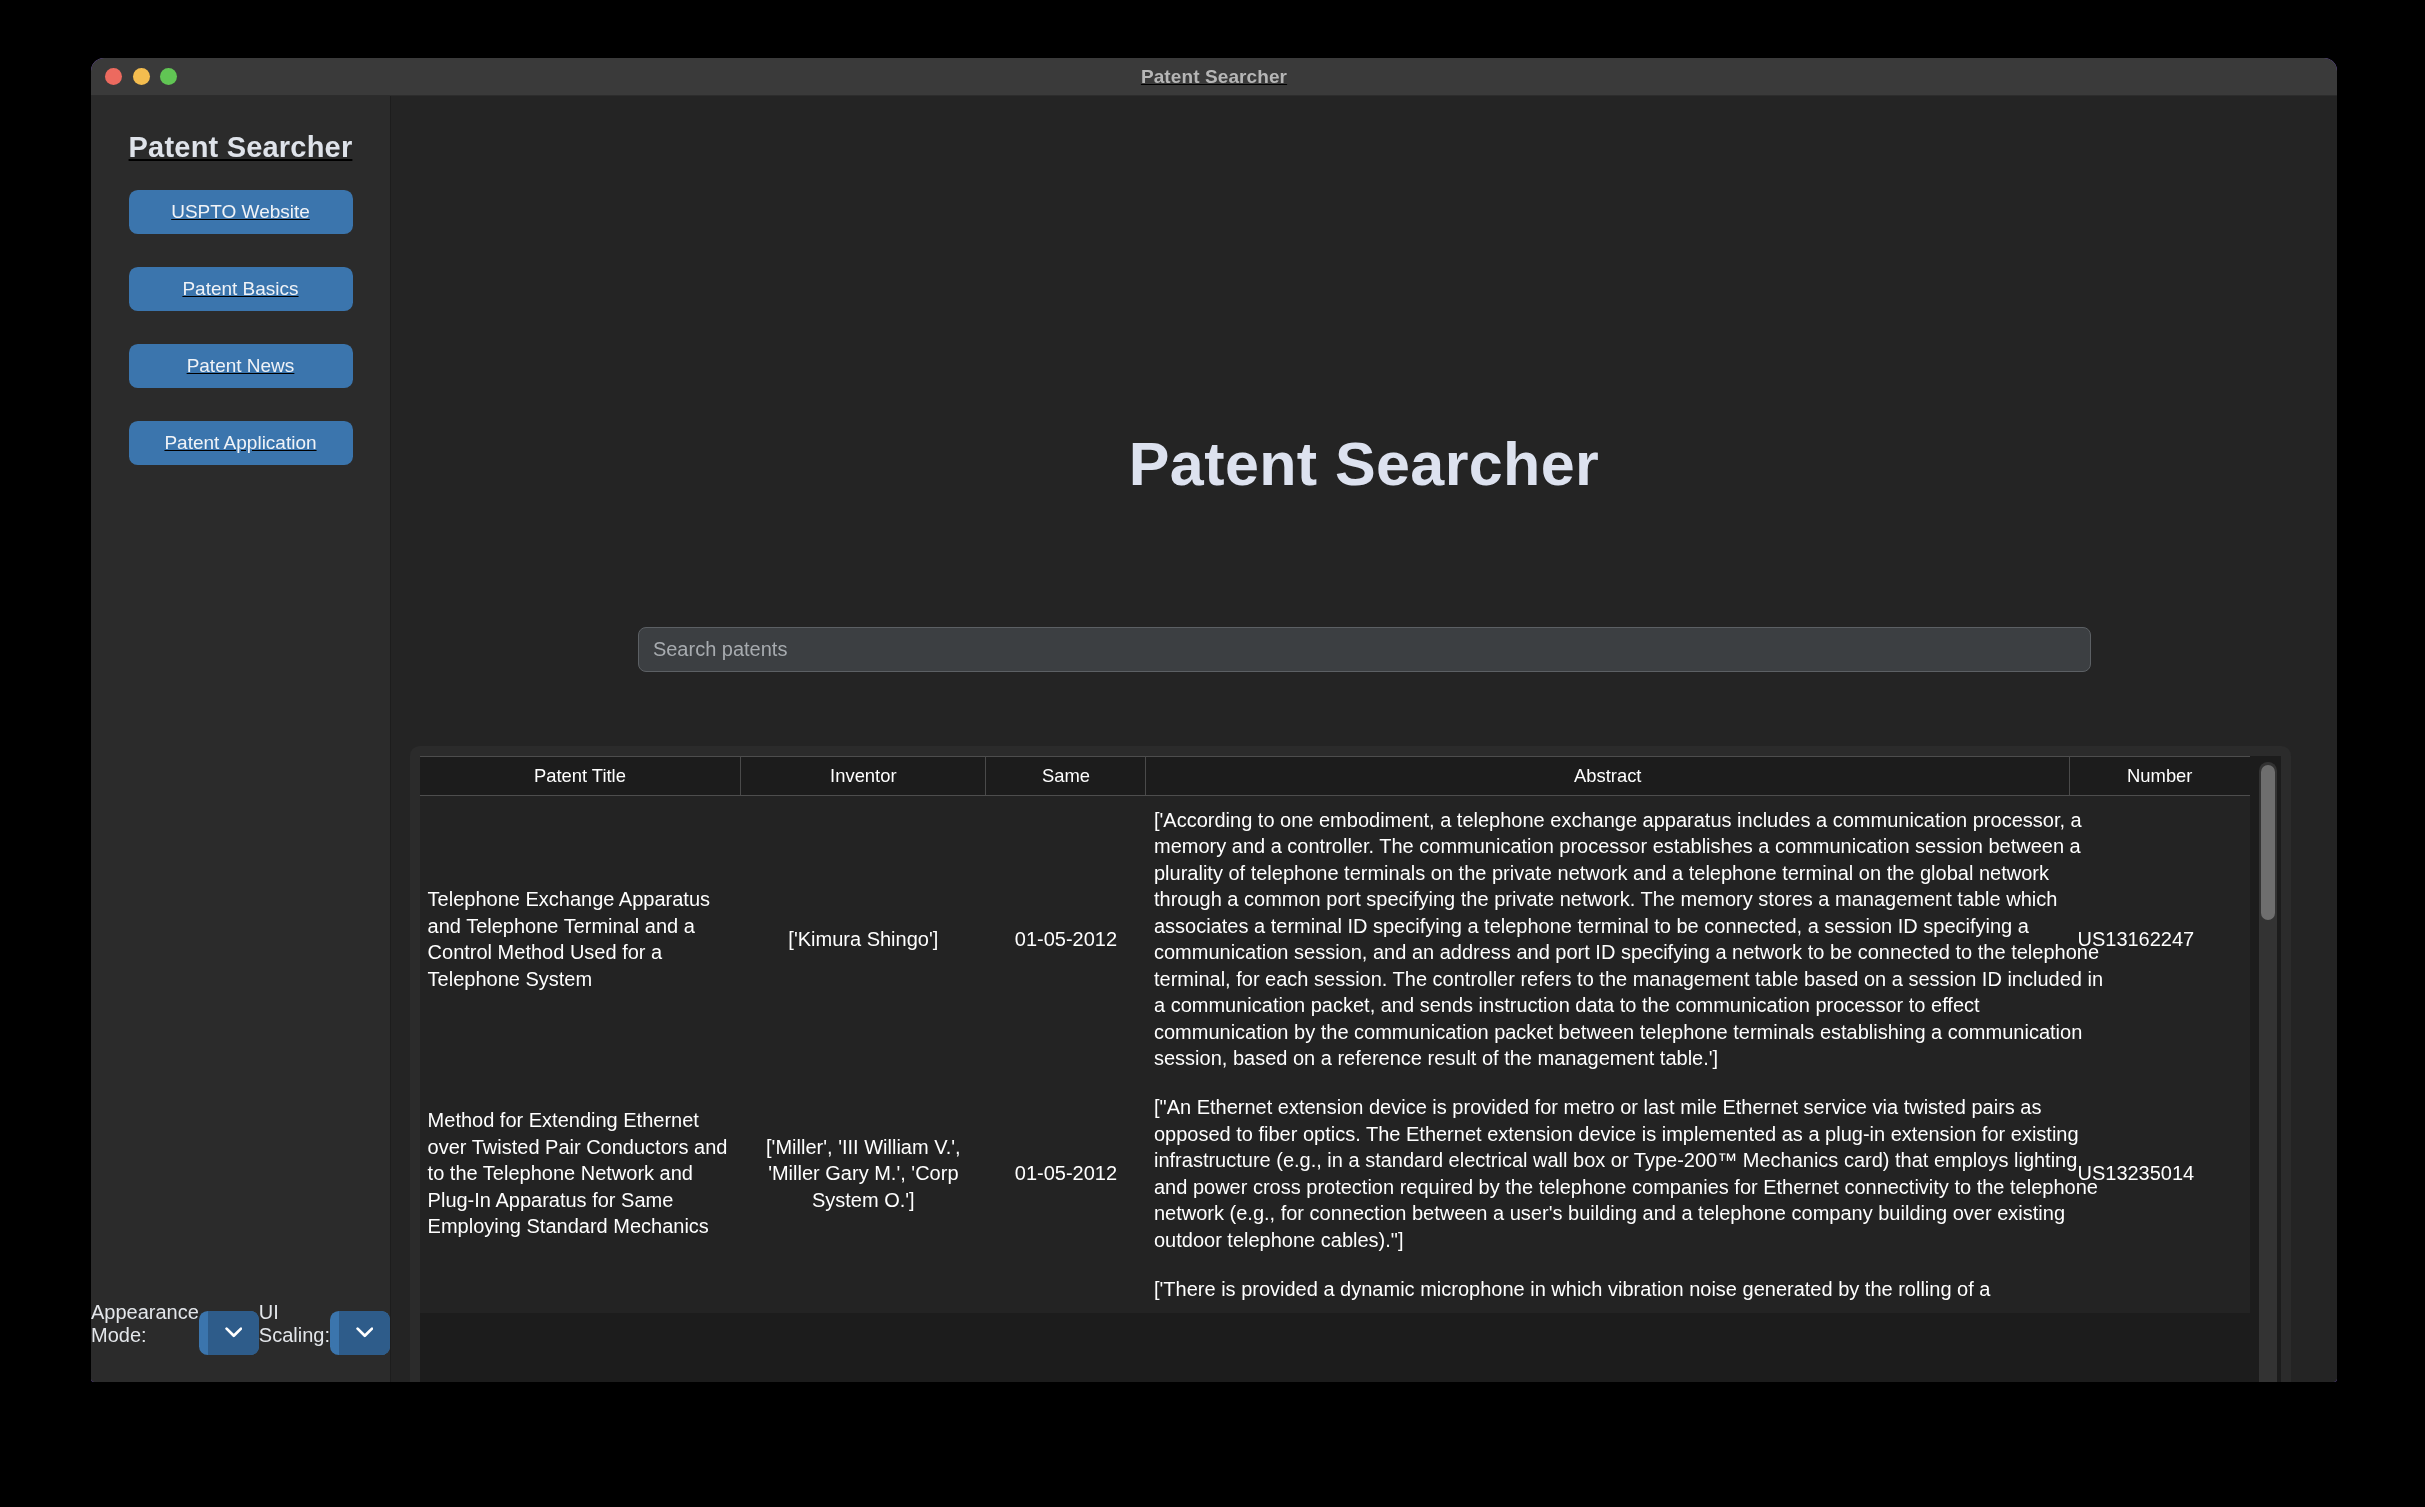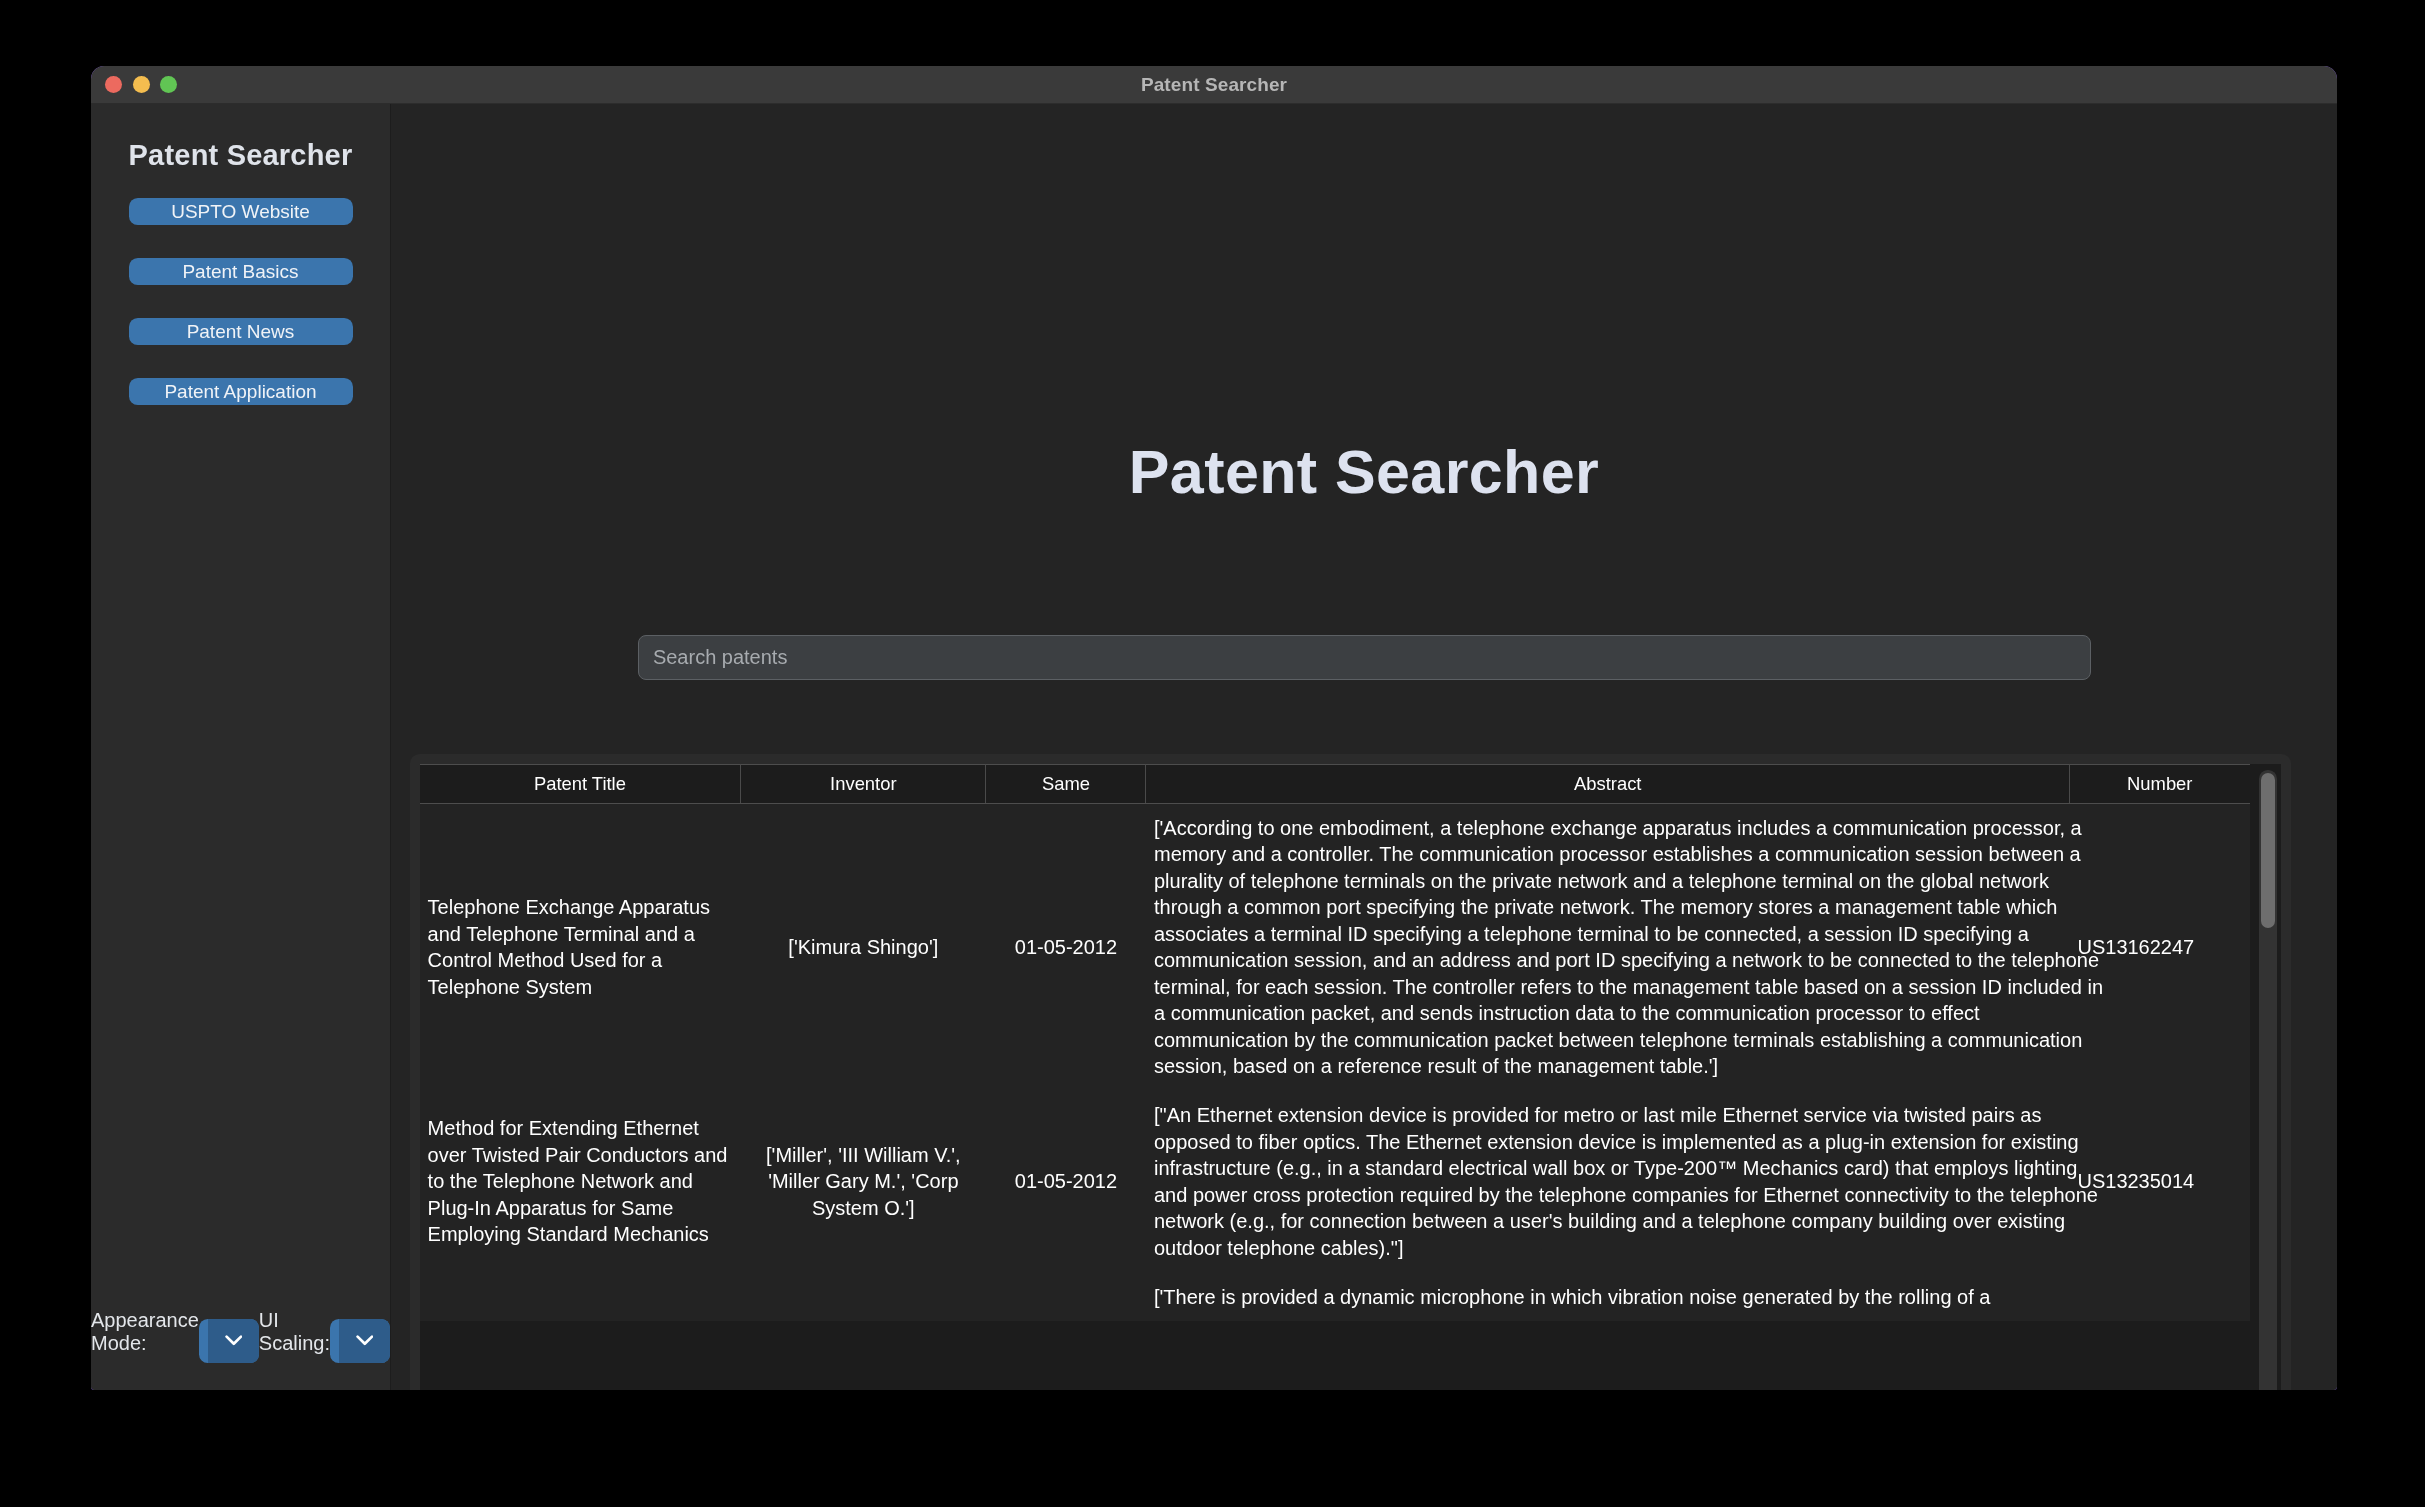--- a/index.html
+++ b/index.html
@@ -6,26 +6,27 @@
   html, body {
     width: 2426px; height: 1508px;
     background: #000000;
     font-family: "Liberation Sans", sans-serif;
     overflow: hidden;
   }
 
   
   .window {
     position: absolute;
-    left: 91px; top: 66px;
+    left: 91px; top: 58px;
     width: 2246px; height: 1324px;
     background: #8b5cf6;
     border-radius: 13px 13px 3.2px 3.2px;
     overflow: hidden;
     box-shadow: 0 9.6px 39px rgba(0,0,0,.65);
+    text-decoration: underline;
   }
 
   .titlebar {
     position: relative;
     height: 38px;
     background: #3a3a3a;
     border-bottom: 0.8px solid #2c2c2c;
     display: flex;
     align-items: center;
   }
@@ -64,21 +65,21 @@
   .sidebar-title {
     margin-top: 35px;
     font-size: 29px;
     font-weight: bold;
     color: #dfe3ea;
     letter-spacing: 0.2px;
   }
   .nav-list { margin-top: 26px; width: 100%; display: flex; flex-direction: column; align-items: center; }
   .nav-btn {
     width: 224px;
-    height: 27px;
+    height: 44px;
     margin-bottom: 33px;
     border: none;
     border-radius: 8.8px;
     background: #3b75ad;
     color: #f0f3f7;
     font-family: "Liberation Sans", sans-serif;
     font-size: 19px;
     cursor: pointer;
     display: flex; align-items: center; justify-content: center;
   }

